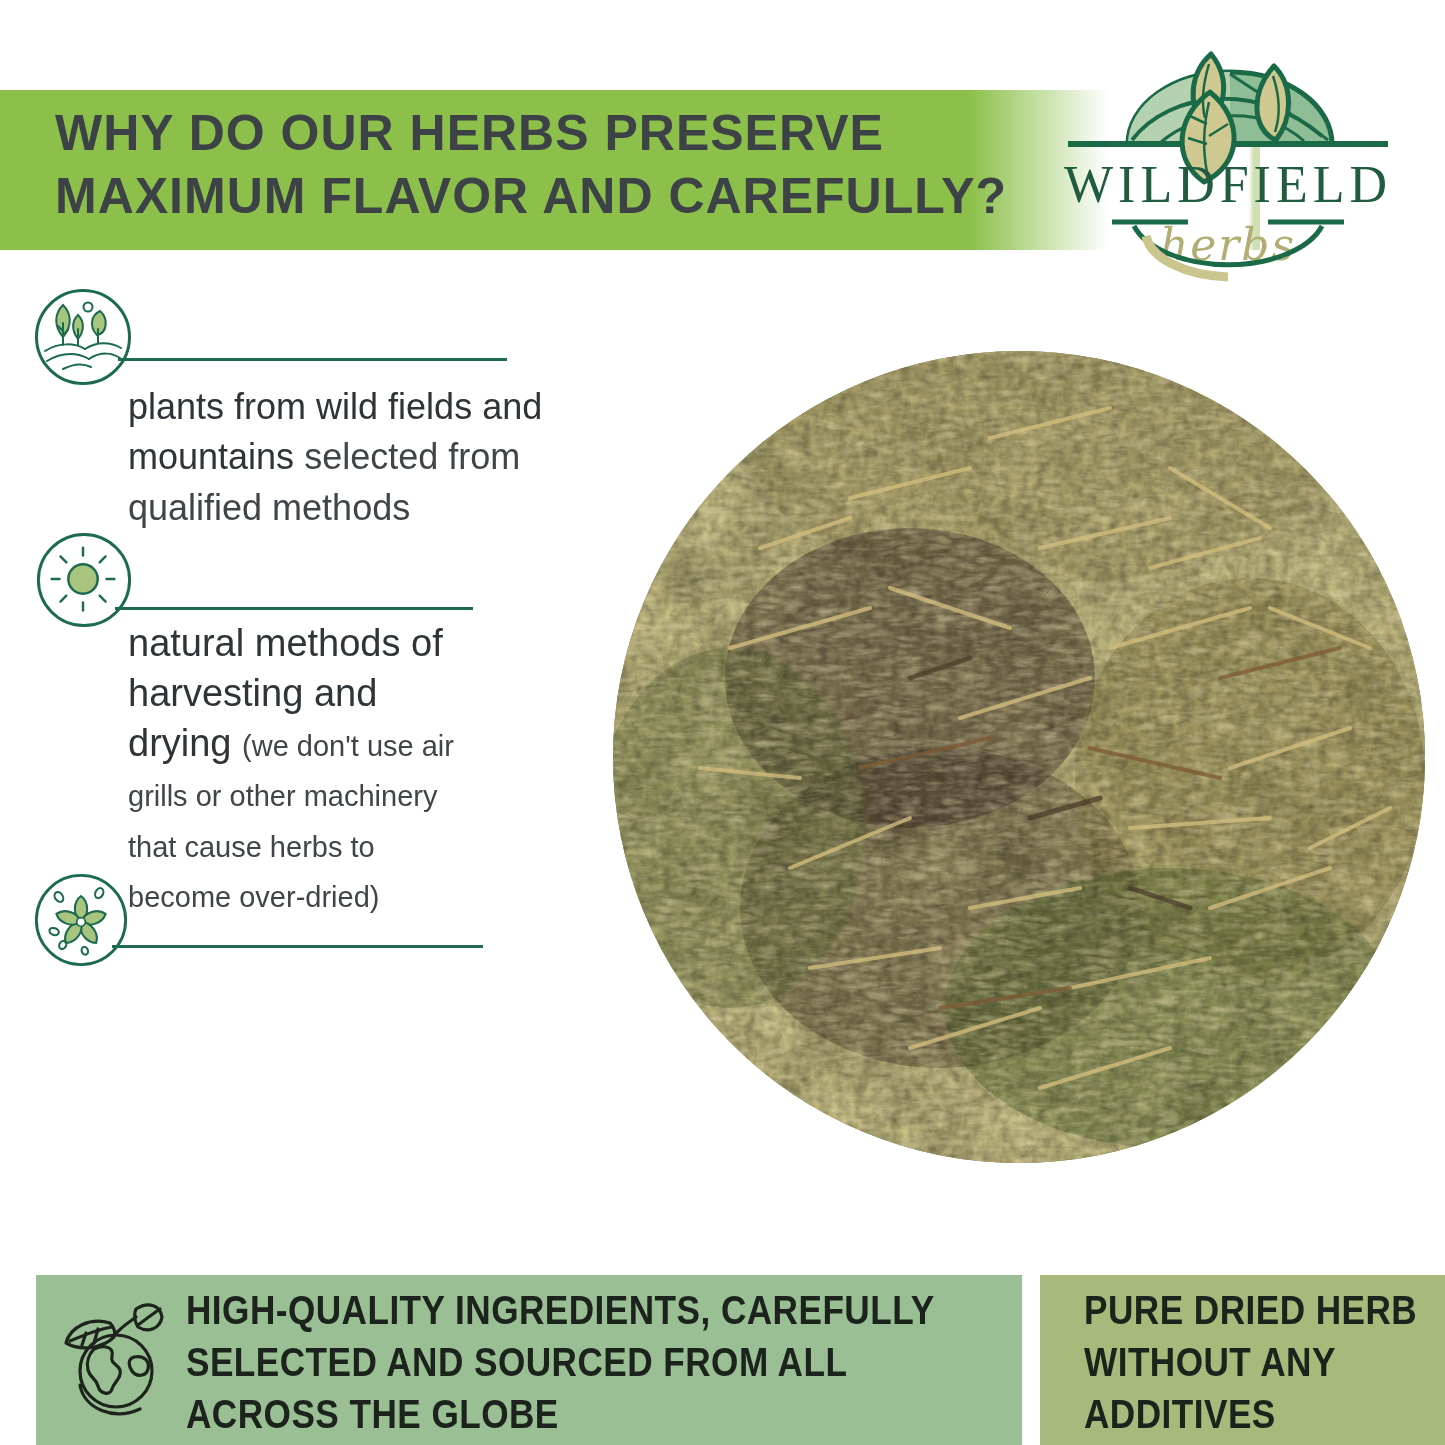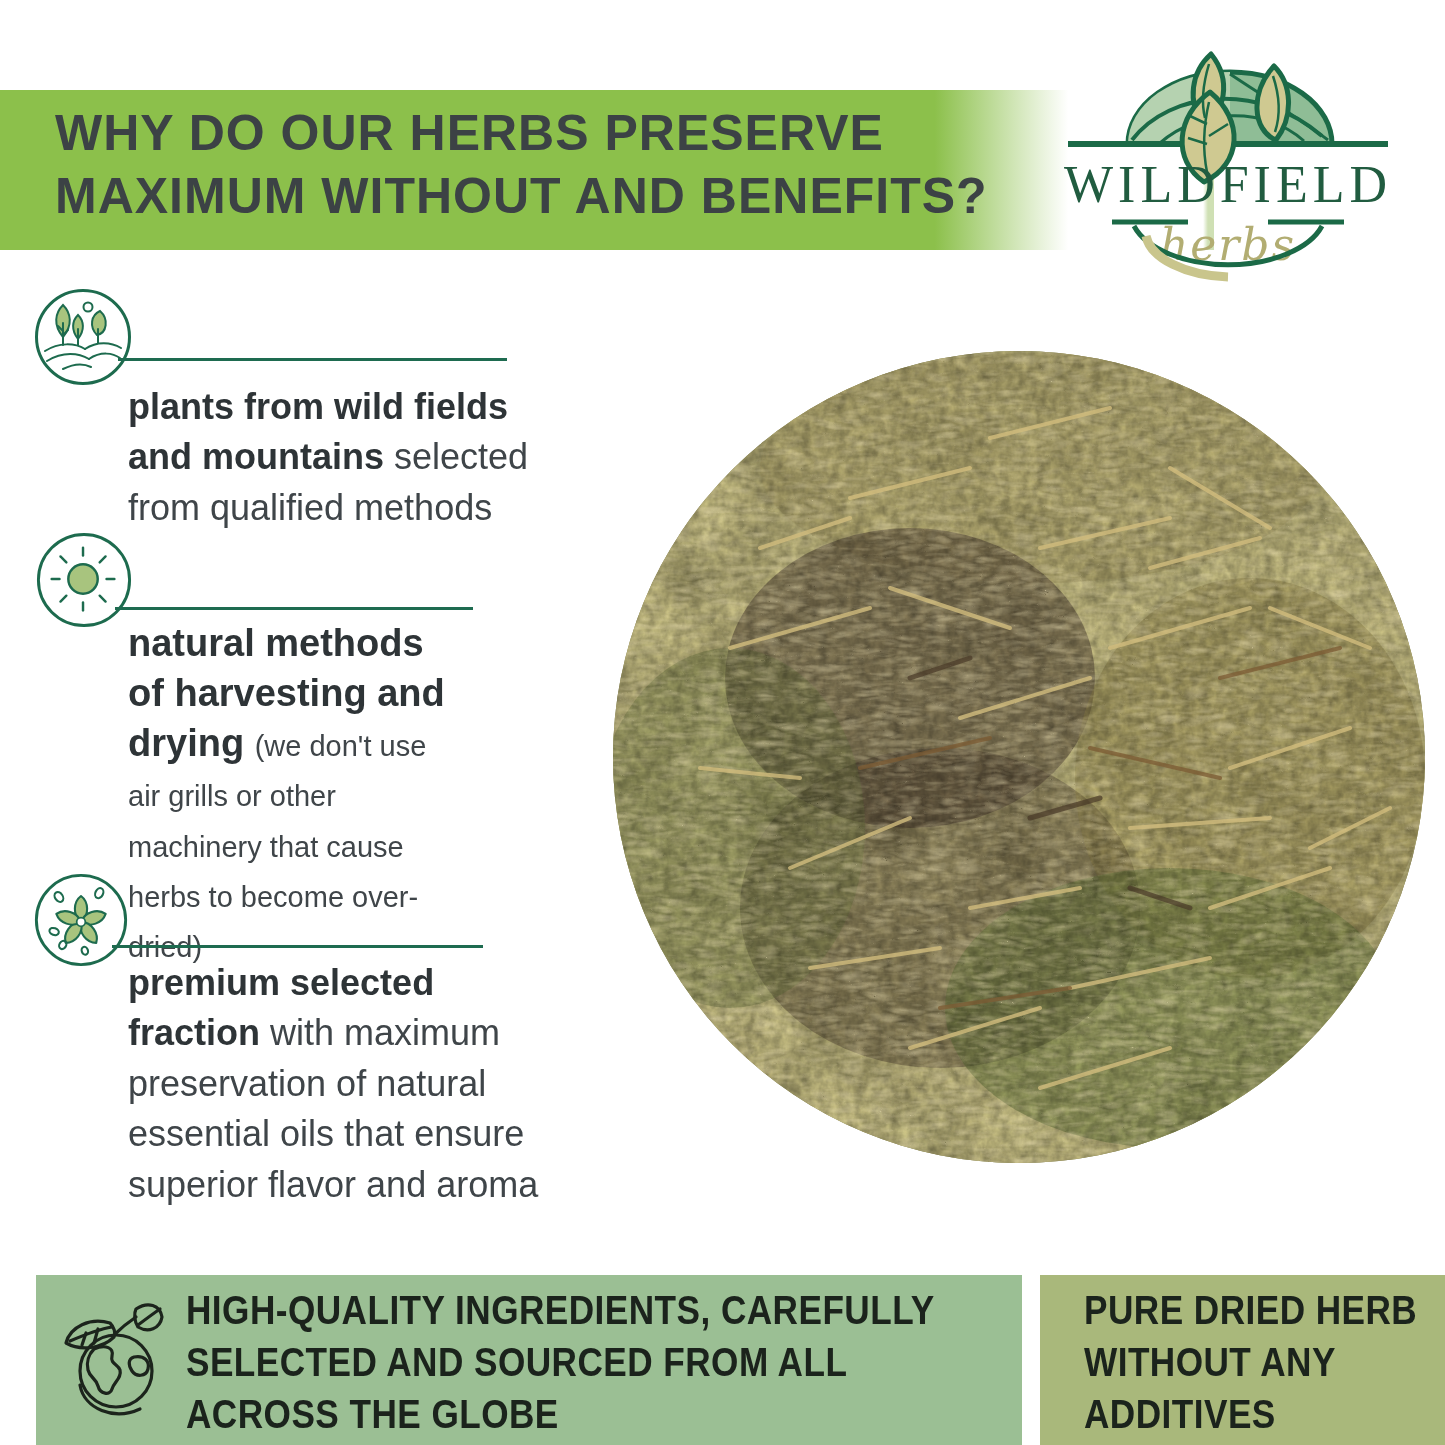--- a/index.html
+++ b/index.html
@@ -8,33 +8,33 @@
     --bold-text:#2e3437; --footer-left-bg:#9bbf94; --footer-right-bg:#a9b87b;
     --footer-text:#1b231c;
   }
   html,body{margin:0;padding:0;background:#ffffff;}
   #canvas{position:relative;width:1445px;height:1445px;background:#ffffff;overflow:hidden;
           font-family:"Liberation Sans", sans-serif;}
 
   
   .banner{position:absolute;left:0;top:90px;width:1214px;height:160px;
     background:linear-gradient(90deg,var(--banner-green) 0%,var(--banner-green) 77%,
-      #ffffff 88%,#ffffff 99.1%,#cfe0b4 99.5%,#cfe0b4 100%);}
+      #ffffff 88%,#ffffff 99.1%,#cfe0b4 99.5%,#cfe0b4 100%);padding-left:46px;}
   .title{position:absolute;left:55px;top:12px;font-size:50px;font-weight:bold;
     letter-spacing:1px;line-height:63px;color:var(--title-text);white-space:nowrap;}
 
   
   .logo{position:absolute;left:1060px;top:44px;width:336px;height:238px;}
   .logo svg{display:block;}
 
   
   .feat-icon{position:absolute;}
   .rule{position:absolute;height:3px;background:var(--line-green);}
   .feat-text{position:absolute;margin:0;color:var(--body-text);font-size:36px;line-height:1.4;}
-  .feat-text strong{color:var(--bold-text);font-weight:bold;}
+  .feat-text strong{color:var(--bold-text);font-weight:normal;}
   .feat-text.p2{font-size:38px;line-height:1.32;}
   .feat-text.p2 .reg{font-size:29px;}
 
   
   .photo{position:absolute;left:610px;top:348px;width:818px;height:818px;}
 
   
   .footer-block{position:absolute;top:1275px;height:170px;margin-left:36px;}
   .fb-left{left:0;width:986px;background:var(--footer-left-bg);}
   .fb-right{left:1004px;width:441px;background:var(--footer-right-bg);}
@@ -46,21 +46,21 @@
   .globe{position:absolute;left:22px;top:20px;}
 </style>
 </head>
 <body>
 
 <div id="canvas">
 
   <div class="banner">
     <div class="title">
       <div>WHY DO OUR HERBS PRESERVE</div>
-      <div>MAXIMUM WITHOUT AND BENEFITS?</div>
+      <div>MAXIMUM FLAVOR AND CAREFULLY?</div>
     </div>
   </div>
 
   <div class="logo">
     <svg width="336" height="238" viewBox="0 0 336 238">
 
       <g>
         <path d="M68 100 A102 72 0 0 1 272 100 Z" fill="#8fbd96" stroke="#1b6a47" stroke-width="5"></path>
         <path d="M68 100 A102 72 0 0 1 170 28 L170 100 Z" fill="#b5d2b0" stroke="none"></path>
         <path d="M72 96 C110 46 200 38 262 92" fill="none" stroke="#1b6a47" stroke-width="4"></path>
@@ -150,24 +150,20 @@
     <circle cx="50" cy="52" r="4.5" fill="#ffffff" stroke="#1d6b4e" stroke-width="1.8"></circle>
     <g fill="none" stroke="#1d6b4e" stroke-width="2.2">
       <ellipse cx="27" cy="26" rx="4" ry="5.5" transform="rotate(-35 27 26)"></ellipse>
       <ellipse cx="69" cy="22" rx="4" ry="5.5" transform="rotate(25 69 22)"></ellipse>
       <ellipse cx="22" cy="62" rx="3.5" ry="5" transform="rotate(-70 22 62)"></ellipse>
       <ellipse cx="31" cy="76" rx="3.5" ry="4.5" transform="rotate(30 31 76)"></ellipse>
       <ellipse cx="54" cy="82" rx="3.2" ry="4.2" transform="rotate(-20 54 82)"></ellipse>
     </g>
   </svg>
   <div class="rule" style="left:112px;top:945px;width:371px;"></div>
-  <p class="feat-text" style="left:128px;top:958px;width:445px;">
-    <strong>premium selected fraction</strong>
-    <span class="reg">with maximum preservation of natural essential oils that ensure superior flavor and aroma</span>
-  </p>
 
   <svg class="photo" width="818" height="818" viewBox="0 0 818 818" role="img">
     <defs>
       <clipPath id="pileClip">
           <circle cx="409" cy="409" r="406"></circle>
         </clipPath>
       <filter id="texCoarse" x="-5%" y="-5%" width="110%" height="110%">
         <feTurbulence type="fractalNoise" baseFrequency="0.016" numOctaves="4" seed="8"></feTurbulence>
         <feColorMatrix type="matrix" values="0.45 0.35 0 0 0.18  0.40 0.33 0 0 0.16  0.18 0.15 0 0 0.06  0 0 0 0 1"></feColorMatrix>
       </filter>

